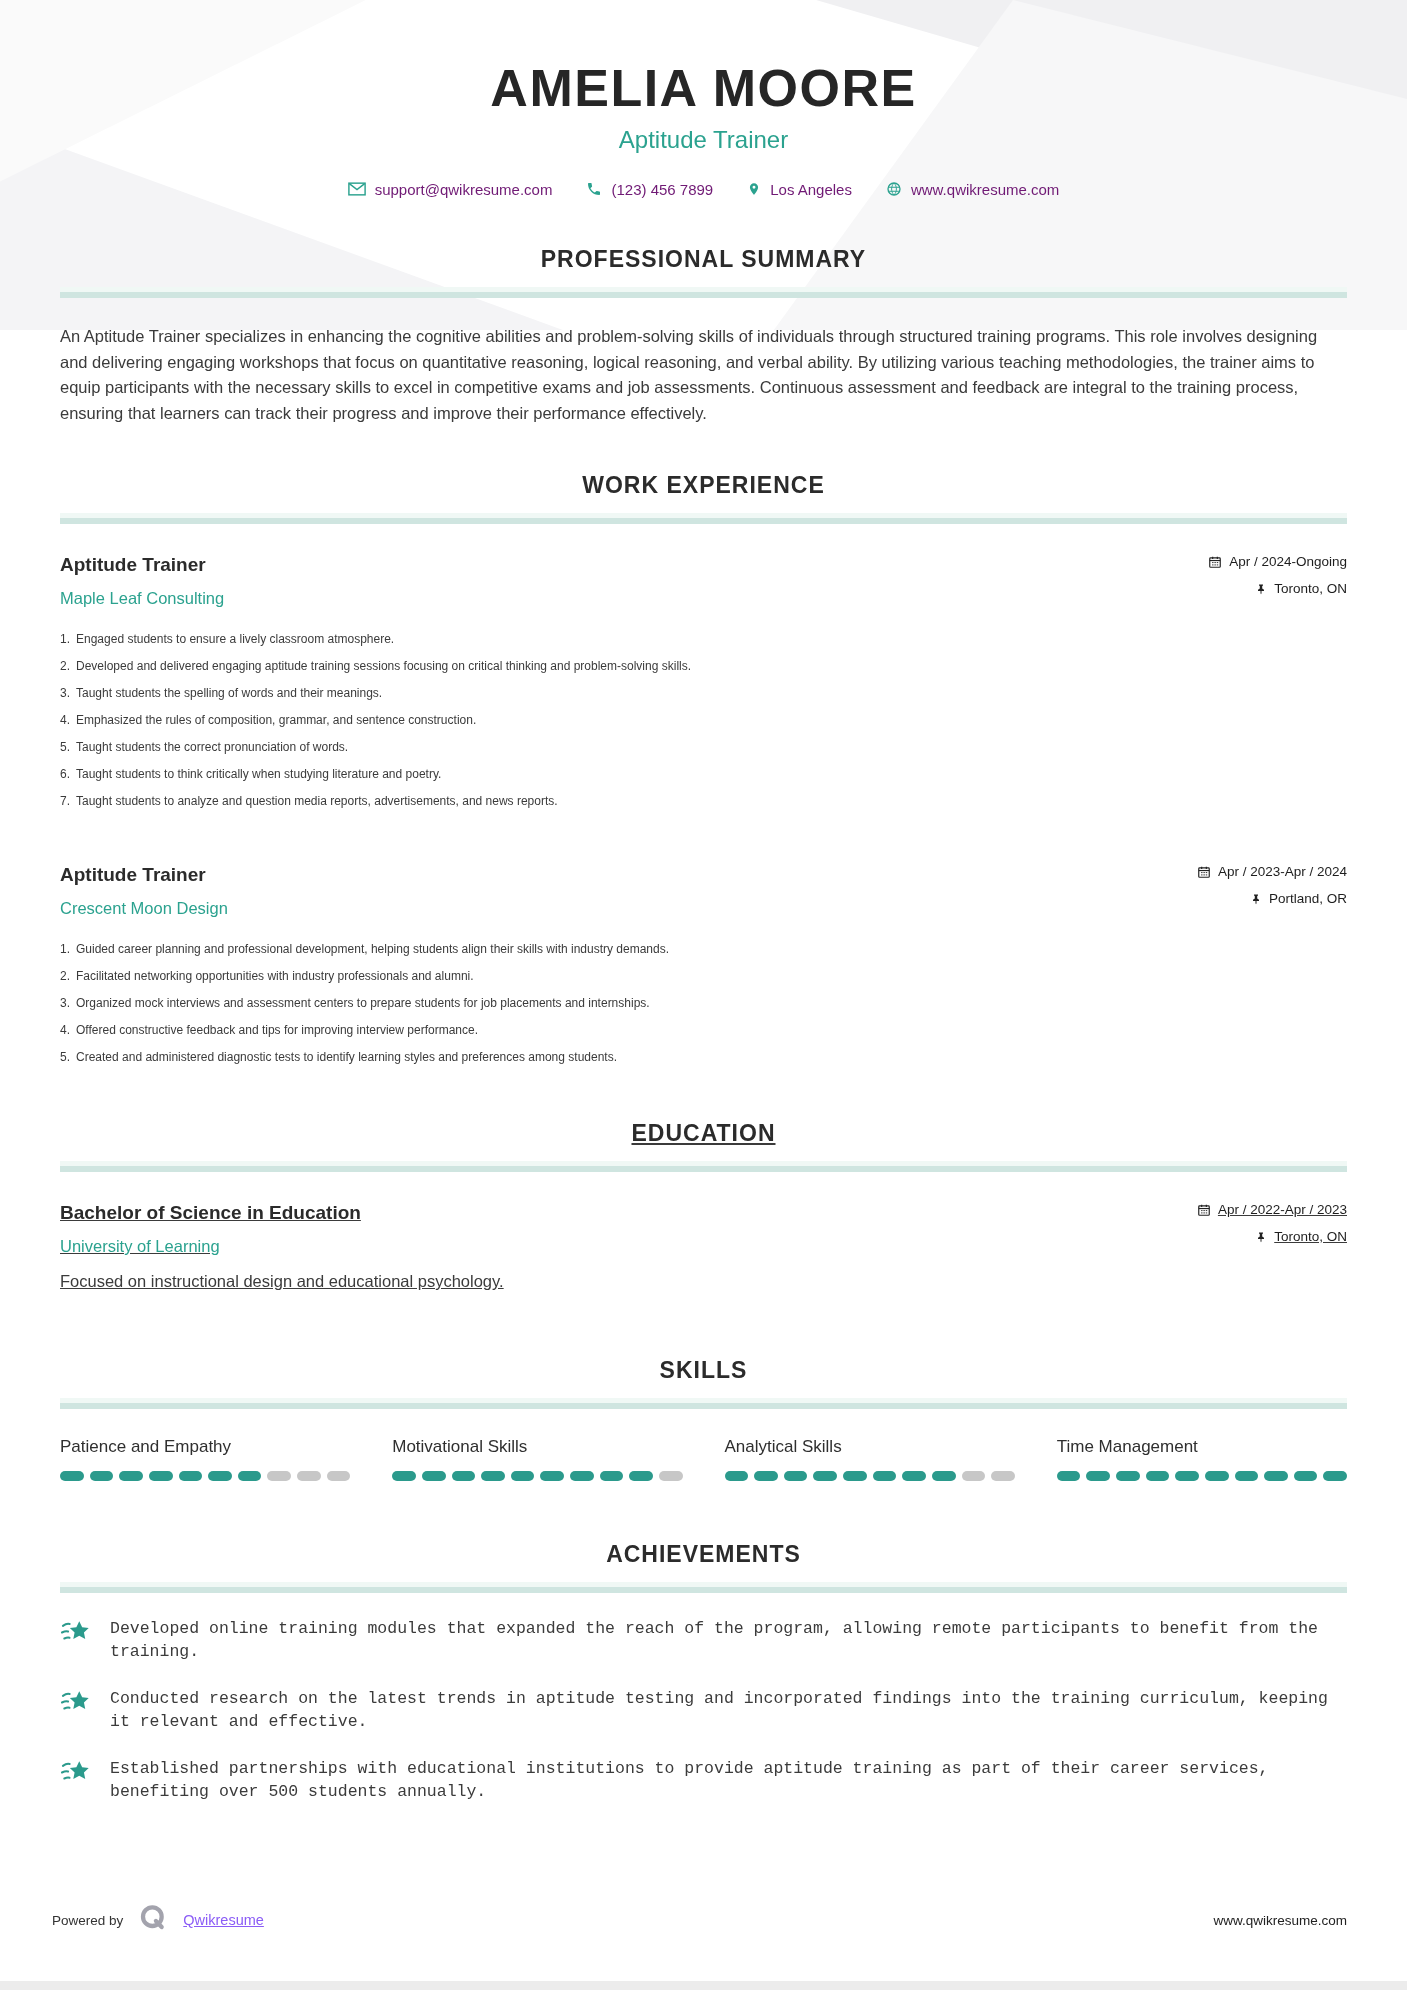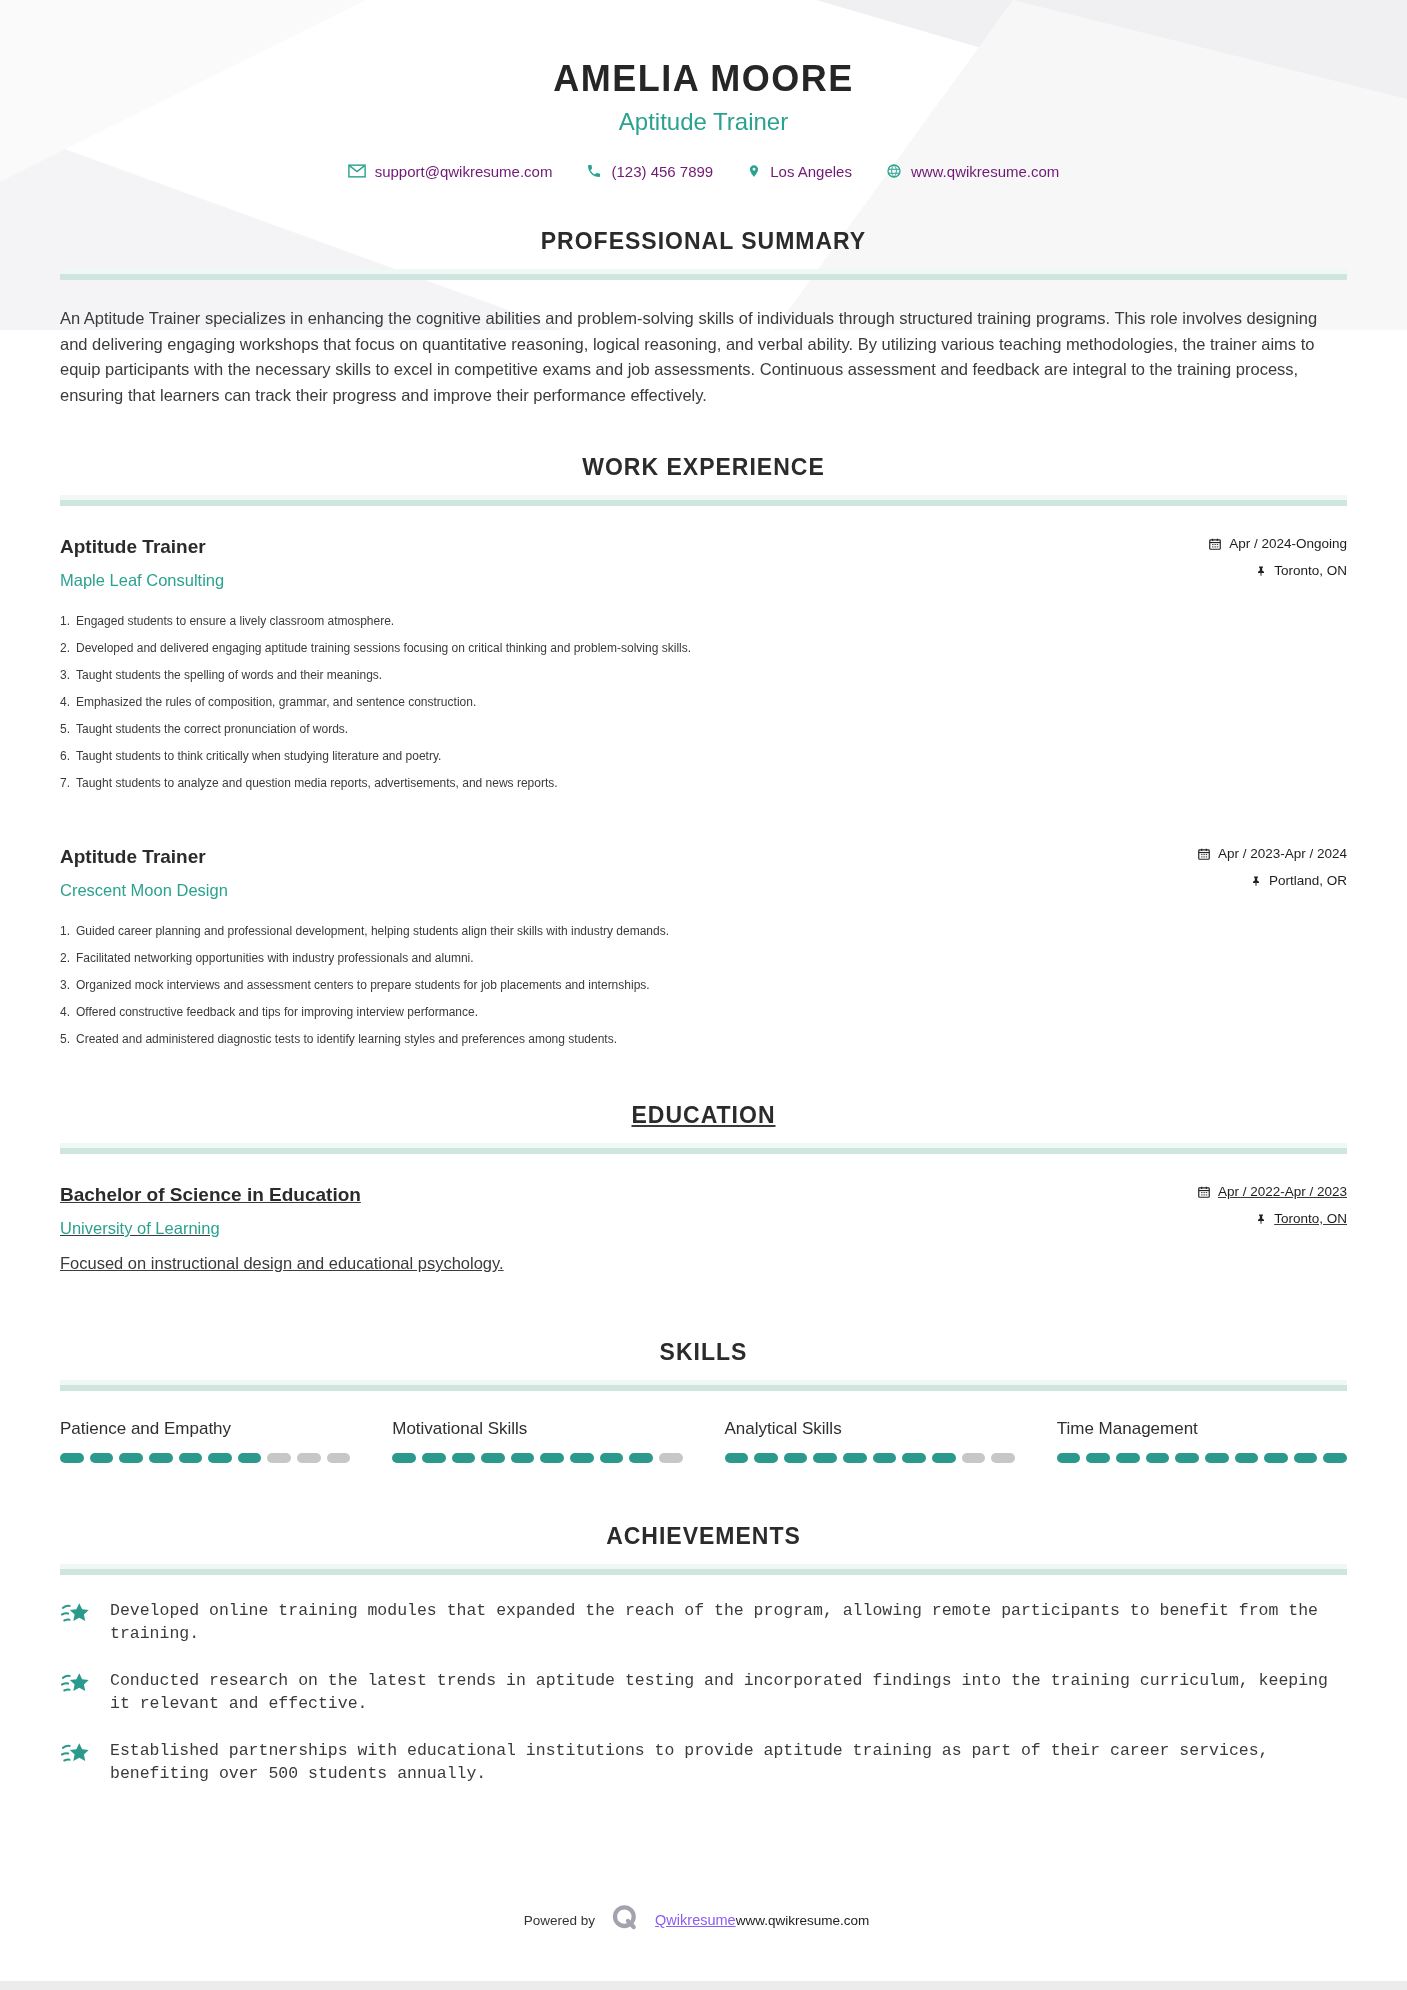--- a/index.html
+++ b/index.html
@@ -20,21 +20,21 @@
   .header-bg { position: absolute; top: 0; left: 0; width: 100%; height: 330px; pointer-events: none; }
   .shape { position: absolute; inset: 0; }
   .shape.s1 { background: #f0f0f2; clip-path: polygon(58% 0, 100% 0, 100% 52%); }
   .shape.s2 { background: #f7f7f8; clip-path: polygon(72% 0, 100% 30%, 100% 100%, 55% 100%); }
   .shape.s3 { background: #f4f4f6; clip-path: polygon(0 38%, 0 100%, 40% 100%); }
   .shape.s4 { background: #fafafa; clip-path: polygon(0 0, 26% 0, 0 55%); }
 
   .content { position: relative; padding: 0 60px; }
 
   
-  .name { padding-top: 58px; text-align: center; font-size: 36px; font-weight: bold; letter-spacing: 1.5px; color: #262626; }
+  .name { padding-top: 58px; text-align: center; font-size: 52px; font-weight: bold; letter-spacing: 1.5px; color: #262626; }
   .role { margin-top: 8px; text-align: center; font-size: 24px; color: #2ba28f; }
   .contact-row { margin-top: 26px; display: flex; justify-content: center; align-items: center; gap: 34px; font-size: 15px; color: #701a75; }
   .contact-item { display: flex; align-items: center; gap: 9px; }
   .contact-item svg { display: block; }
 
   
   .section-heading { text-align: center; font-size: 23px; font-weight: bold; letter-spacing: 1px; color: #2b2b2b; }
   .section-band { margin-top: 14px; height: 11px; background: linear-gradient(#f0f8f5 0 45%, #cfe5e0 45% 100%); }
 
   .section-summary { margin-top: 48px; }
@@ -68,21 +68,21 @@
   .dash.filled { background: #2b9a8c; }
   .dash.empty { background: #c7c7c7; }
 
   .section-achievements { margin-top: 60px; }
   .ach-list { margin-top: 14px; }
   .ach-item { display: flex; align-items: flex-start; gap: 16px; margin-top: 24px; }
   .ach-icon { flex: 0 0 34px; padding-top: 1px; }
   .ach-text { font-size: 16.5px; line-height: 23px; color: #3b3b3b; font-family: Liberation Mono, monospace; }
 
   
-  .footer { position: absolute; left: 46px; right: 60px; bottom: 52px; display: flex; justify-content: center; align-items: center; }
+  .footer { position: absolute; left: 52px; right: 60px; bottom: 52px; display: flex; justify-content: space-between; align-items: center; }
   .footer-left { display: flex; align-items: center; gap: 14px; }
   .powered-by { font-size: 13.5px; color: #333333; }
   .brand-link { font-size: 14.5px; color: #8b5cf6; text-decoration: underline; }
   .footer-site { font-size: 13.5px; color: #222222; }
   .bottom-strip { position: absolute; left: 0; bottom: 0; width: 100%; height: 9px; background: #ececec; }
 </style>
 </head>
 <body>
 
 <div class="page">

